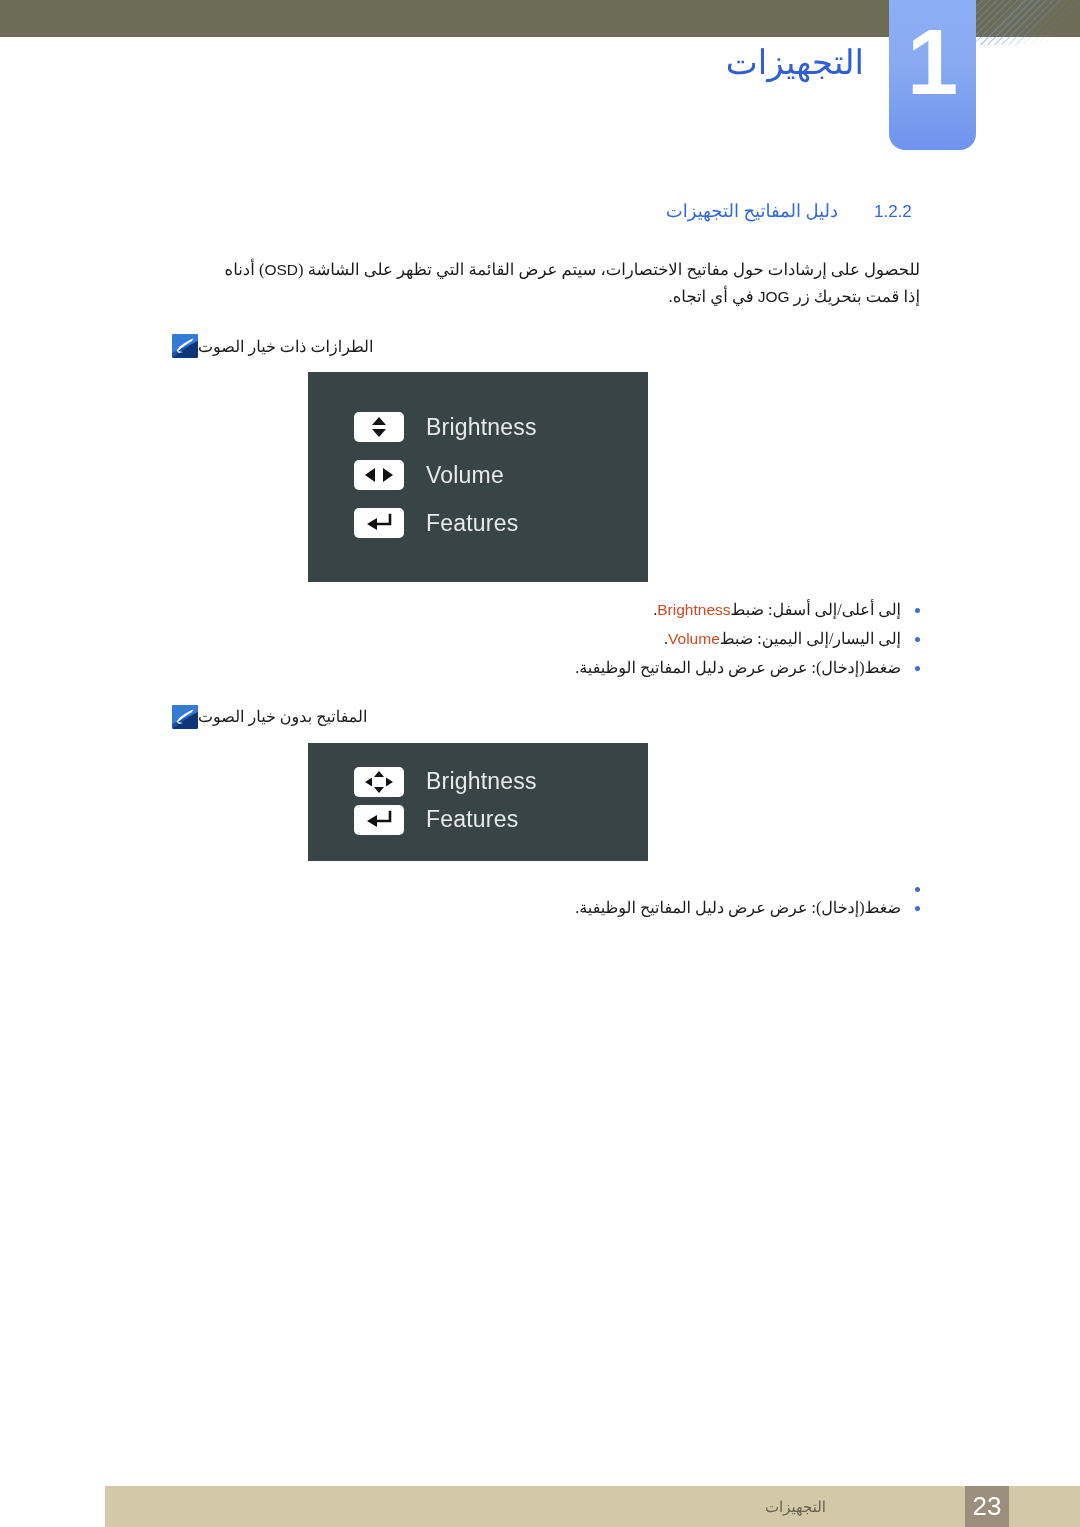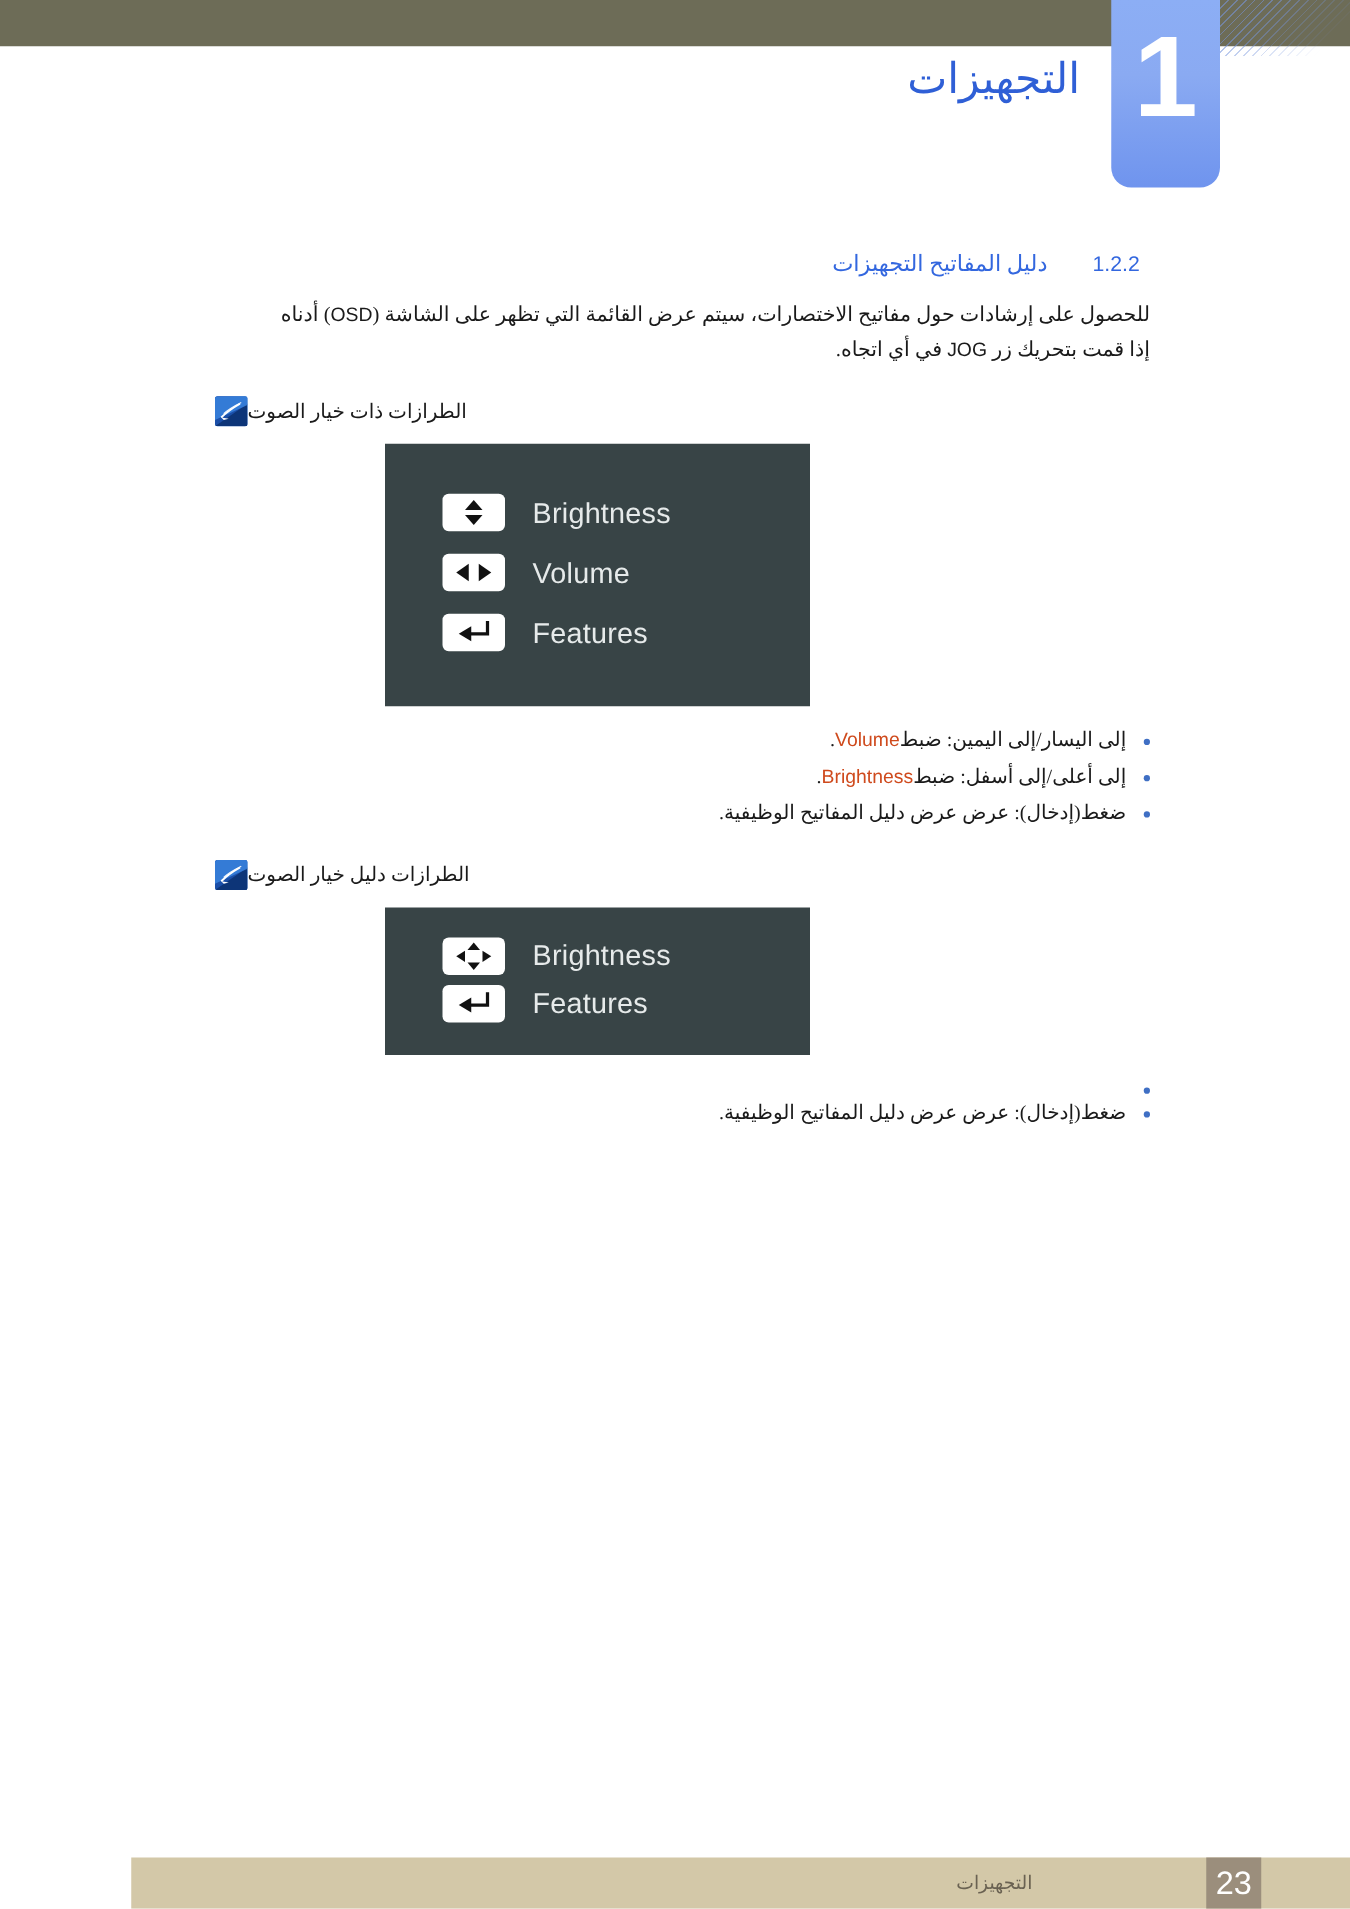--- a/index.html
+++ b/index.html
@@ -102,21 +102,21 @@
     direction: ltr;
     margin-left: 36px;
     min-width: 46px;
   }
   .section-title-text {
     font-size: 18px;
     color: #3367df;
   }
 
   .body-paragraph {
-    margin: 16px 160px 0 220px;
+    margin: 34px 160px 0 220px;
     text-align: right;
     font-size: 16.5px;
     line-height: 1.65;
     color: #1a1a1a;
     direction: rtl;
   }
   .ltr-inline {
     direction: ltr;
     unicode-bidi: embed;
     font-family: "Liberation Sans", "DejaVu Sans", sans-serif;
@@ -333,44 +333,44 @@
         </svg>
       </span>
       <span class="osd-label">Features</span>
     </div>
 
   </div>
 
   <ul class="bullet-list">
     <li class="bullet-item">
       <span class="bullet-dot"></span>
-      <span class="bullet-text"><span>إلى اليسار/إلى اليمين: ضبط</span><span class="hl-orange">Volume</span><span>.</span></span>
+      <span class="bullet-text"><span>إلى أعلى/إلى أسفل: ضبط</span><span class="hl-orange">Brightness</span><span>.</span></span>
     </li>
     <li class="bullet-item">
       <span class="bullet-dot"></span>
-      <span class="bullet-text"><span>إلى أعلى/إلى أسفل: ضبط</span><span class="hl-orange">Brightness</span><span>.</span></span>
+      <span class="bullet-text"><span>إلى اليسار/إلى اليمين: ضبط</span><span class="hl-orange">Volume</span><span>.</span></span>
     </li>
     <li class="bullet-item">
       <span class="bullet-dot"></span>
       <span class="bullet-text"><span>ضغط(إدخال): عرض عرض دليل المفاتيح الوظيفية.</span></span>
     </li>
   </ul>
 
   <div class="note-line">
     <span class="note-icon">
       <svg width="26" height="24" viewBox="0 0 26 24" aria-hidden="true">
         <rect x="0" y="0" width="26" height="24" fill="#1b4fa8"></rect>
         <path d="M0 24 L26 6 L26 24 Z" fill="#0a3070" opacity="0.85"></path>
         <path d="M0 0 L26 0 L26 7 L0 19 Z" fill="#3e8ae6" opacity="0.75"></path>
         <path d="M5 17 C9 13 13 10 20 6" stroke="#ffffff" stroke-width="1.6" fill="none"></path>
         <path d="M5 17 L7 19 L11 18 Z" fill="#ffffff"></path>
         <path d="M7 14 C11 10 15 8 21 5" stroke="#ffffff" stroke-width="1.1" fill="none" opacity="0.9"></path>
       </svg>
     </span>
-    <span class="note-text">الطرازات دليل خيار الصوت</span>
+    <span class="note-text">المفاتيح بدون خيار الصوت</span>
   </div>
 
   <div class="osd-box short">
 
     <div class="osd-row">
       <span class="osd-key">
         <svg width="32" height="24" viewBox="0 0 32 24" aria-hidden="true">
           <polygon points="16,1 21,7 11,7" fill="#111111"></polygon>
           <polygon points="16,23 21,17 11,17" fill="#111111"></polygon>
           <polygon points="2,12 9,7.5 9,16.5" fill="#111111"></polygon>

